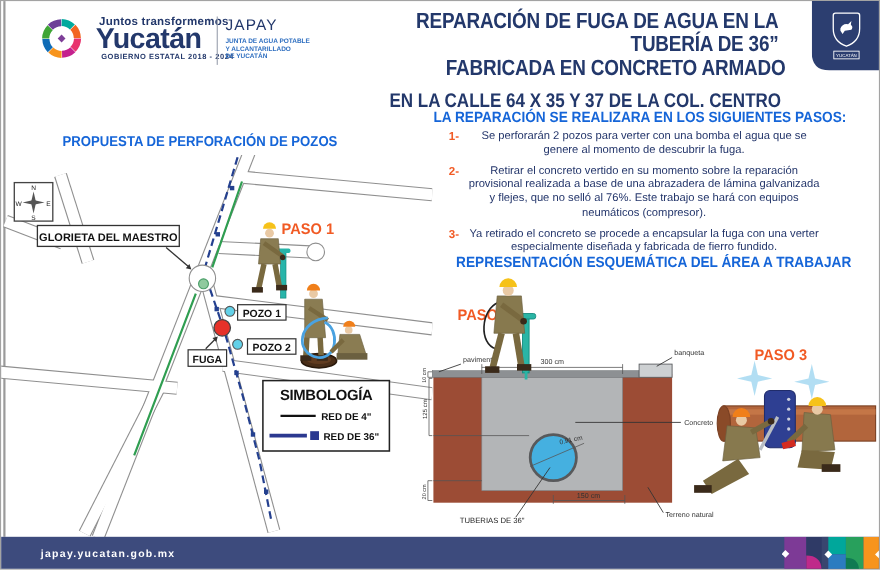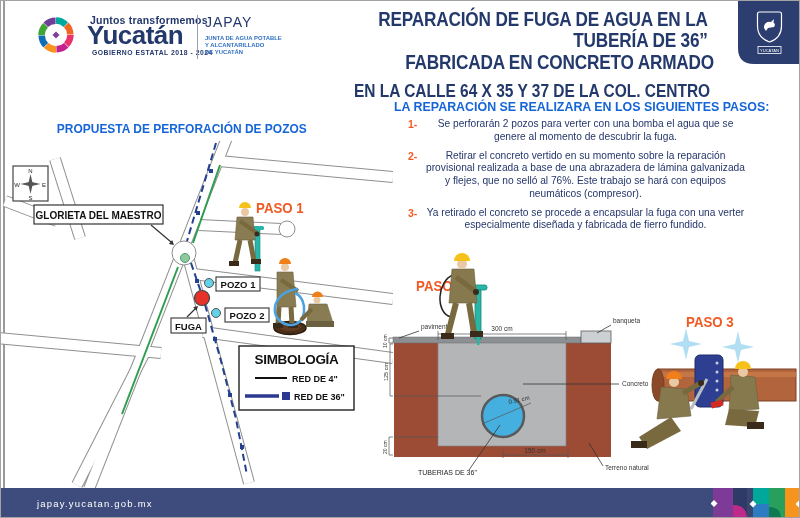--- a/index.html
+++ b/index.html
@@ -21,21 +21,21 @@
   #subtitle{margin-top:7px;font-size:18px;font-weight:bold;}
   #map-heading{left:8px;top:120px;width:345px;text-align:center;font-size:13px;font-weight:bold;}
   #steps-heading{left:393px;top:98px;font-size:13.5px;font-weight:bold;}
   #steps-list{left:407px;top:117px;width:340px;}
   .step{display:flex;margin-bottom:6px;}
   .step .num{color:#f15a24;font-weight:bold;font-size:10.5px;width:15px;flex:none;line-height:1.25;}
   .step .txt{font-size:10.2px;color:#24366b;line-height:1.25;text-align:center;}
   #schem-heading{left:398px;top:230px;width:365px;text-align:center;font-size:13.5px;font-weight:bold;}
   #left-edge{left:2px;top:0;width:2px;height:487px;background:#9a9a9a;}
   #footer-bar{left:0;top:487px;width:800px;height:31px;background:#3d4b7d;}
-  #footer-url{left:36px;top:497px;font-size:9.5px;font-weight:normal;color:#ffffff;letter-spacing:1.2px;}
+  #footer-url{left:36px;top:497px;font-size:9.5px;font-weight:bold;color:#ffffff;letter-spacing:1.2px;}
   svg text{font-family:"Liberation Sans",sans-serif;}
 </style>
 </head>
 <body>
 
 <div id="canvas">
 
   <div class="abs" id="left-edge"></div>
 
   <svg class="abs" style="left:33px;top:11px" width="46" height="48" viewBox="0 0 46 48">
@@ -233,20 +233,23 @@
     <div class="step">
       <span class="num">2-</span>
       <span class="txt">Retirar el concreto vertido en su momento sobre la reparación provisional realizada a base de una abrazadera de lámina galvanizada y flejes, que no selló al 76%. Este trabajo se hará con equipos neumáticos (compresor).</span>
     </div>
     <div class="step">
       <span class="num">3-</span>
       <span class="txt">Ya retirado el concreto se procede a encapsular la fuga con una verter especialmente diseñada y fabricada de fierro fundido.</span>
     </div>
   </div>
 
+  <div class="abs accent" id="schem-heading">
+    <span class="scx-left" style="transform-origin:center;">REPRESENTACIÓN ESQUEMÁTICA DEL ÁREA A TRABAJAR</span>
+  </div>
 
   <svg class="abs" style="left:380px;top:240px" width="420" height="250" viewBox="0 0 420 250">
 
     <text transform="translate(35,50) scale(0.95,1)" font-size="14" font-weight="bold" fill="#f15a24">PASO 2</text>
     <text transform="translate(305,86) scale(0.95,1)" font-size="14" font-weight="bold" fill="#f15a24">PASO 3</text>
 
     <rect x="13" y="99" width="217" height="117" fill="#9c4c35"></rect>
     <rect x="57" y="100" width="128" height="105" fill="#b3b5b7" stroke="#808285" stroke-width="0.6"></rect>
     <rect x="12" y="96" width="188" height="6" fill="#8d9093" stroke="#6a6d70" stroke-width="0.5"></rect>
     <rect x="200" y="90" width="30" height="12" fill="#cdd0d2" stroke="#595c5e" stroke-width="0.8"></rect>

